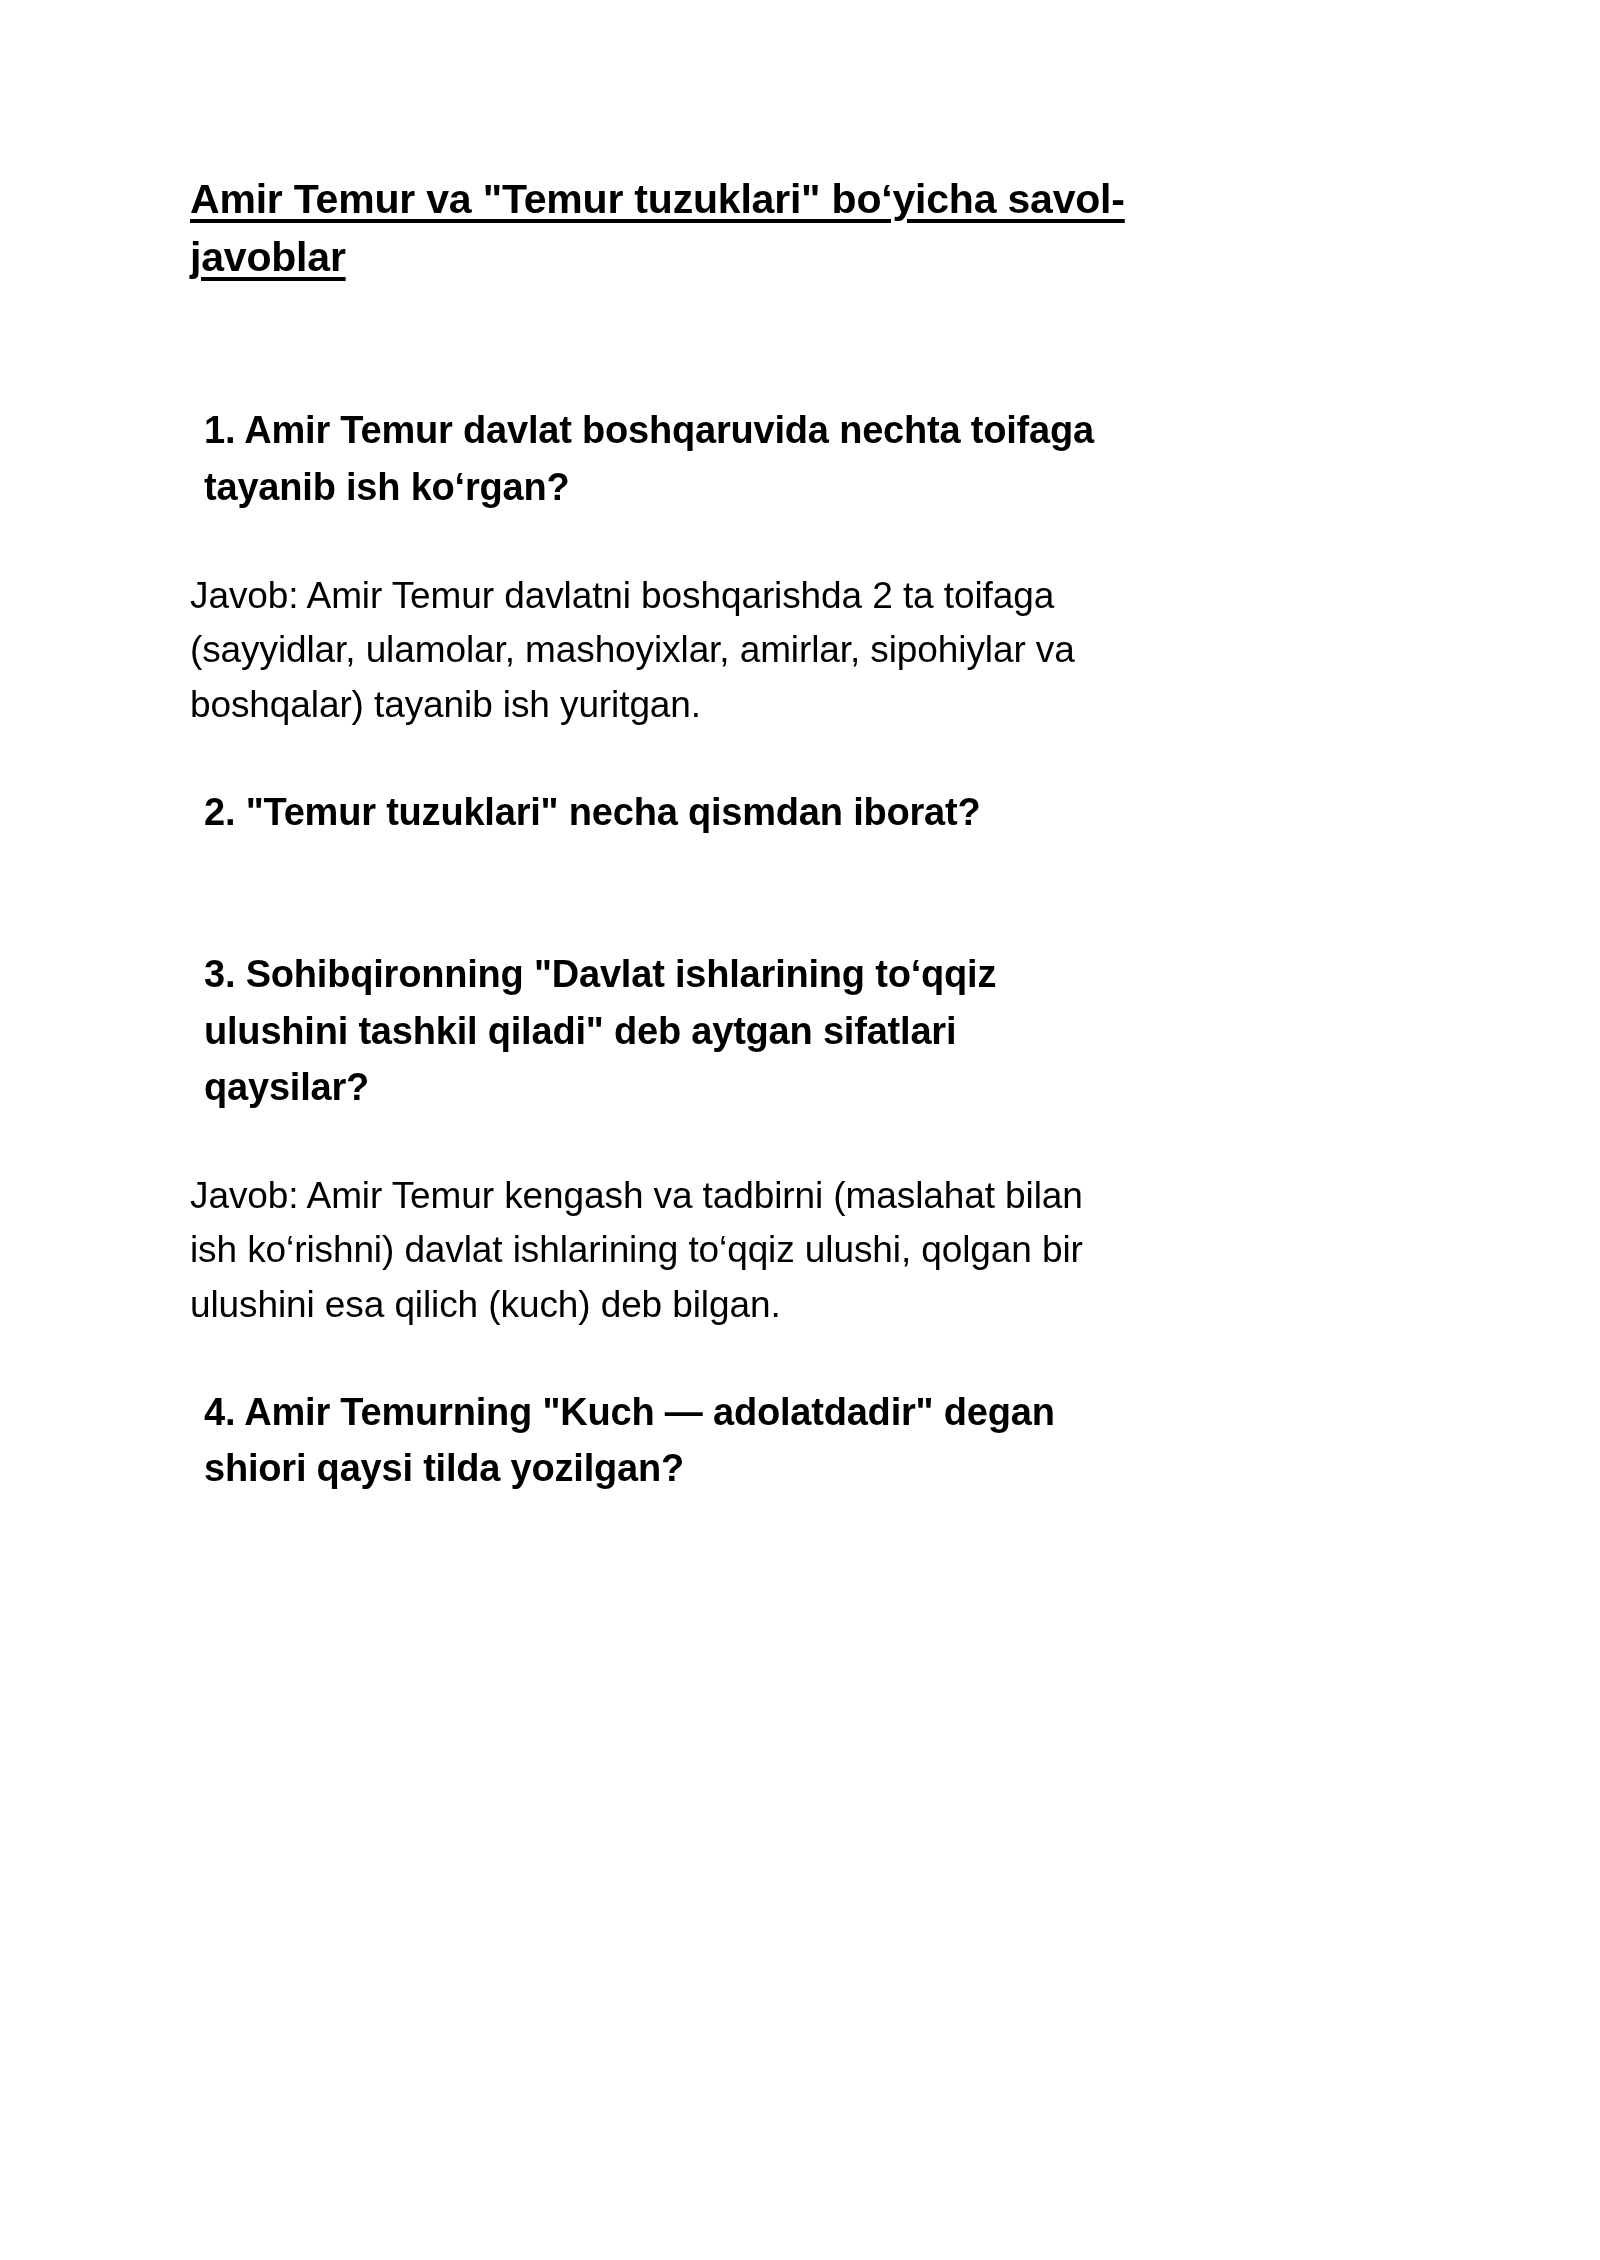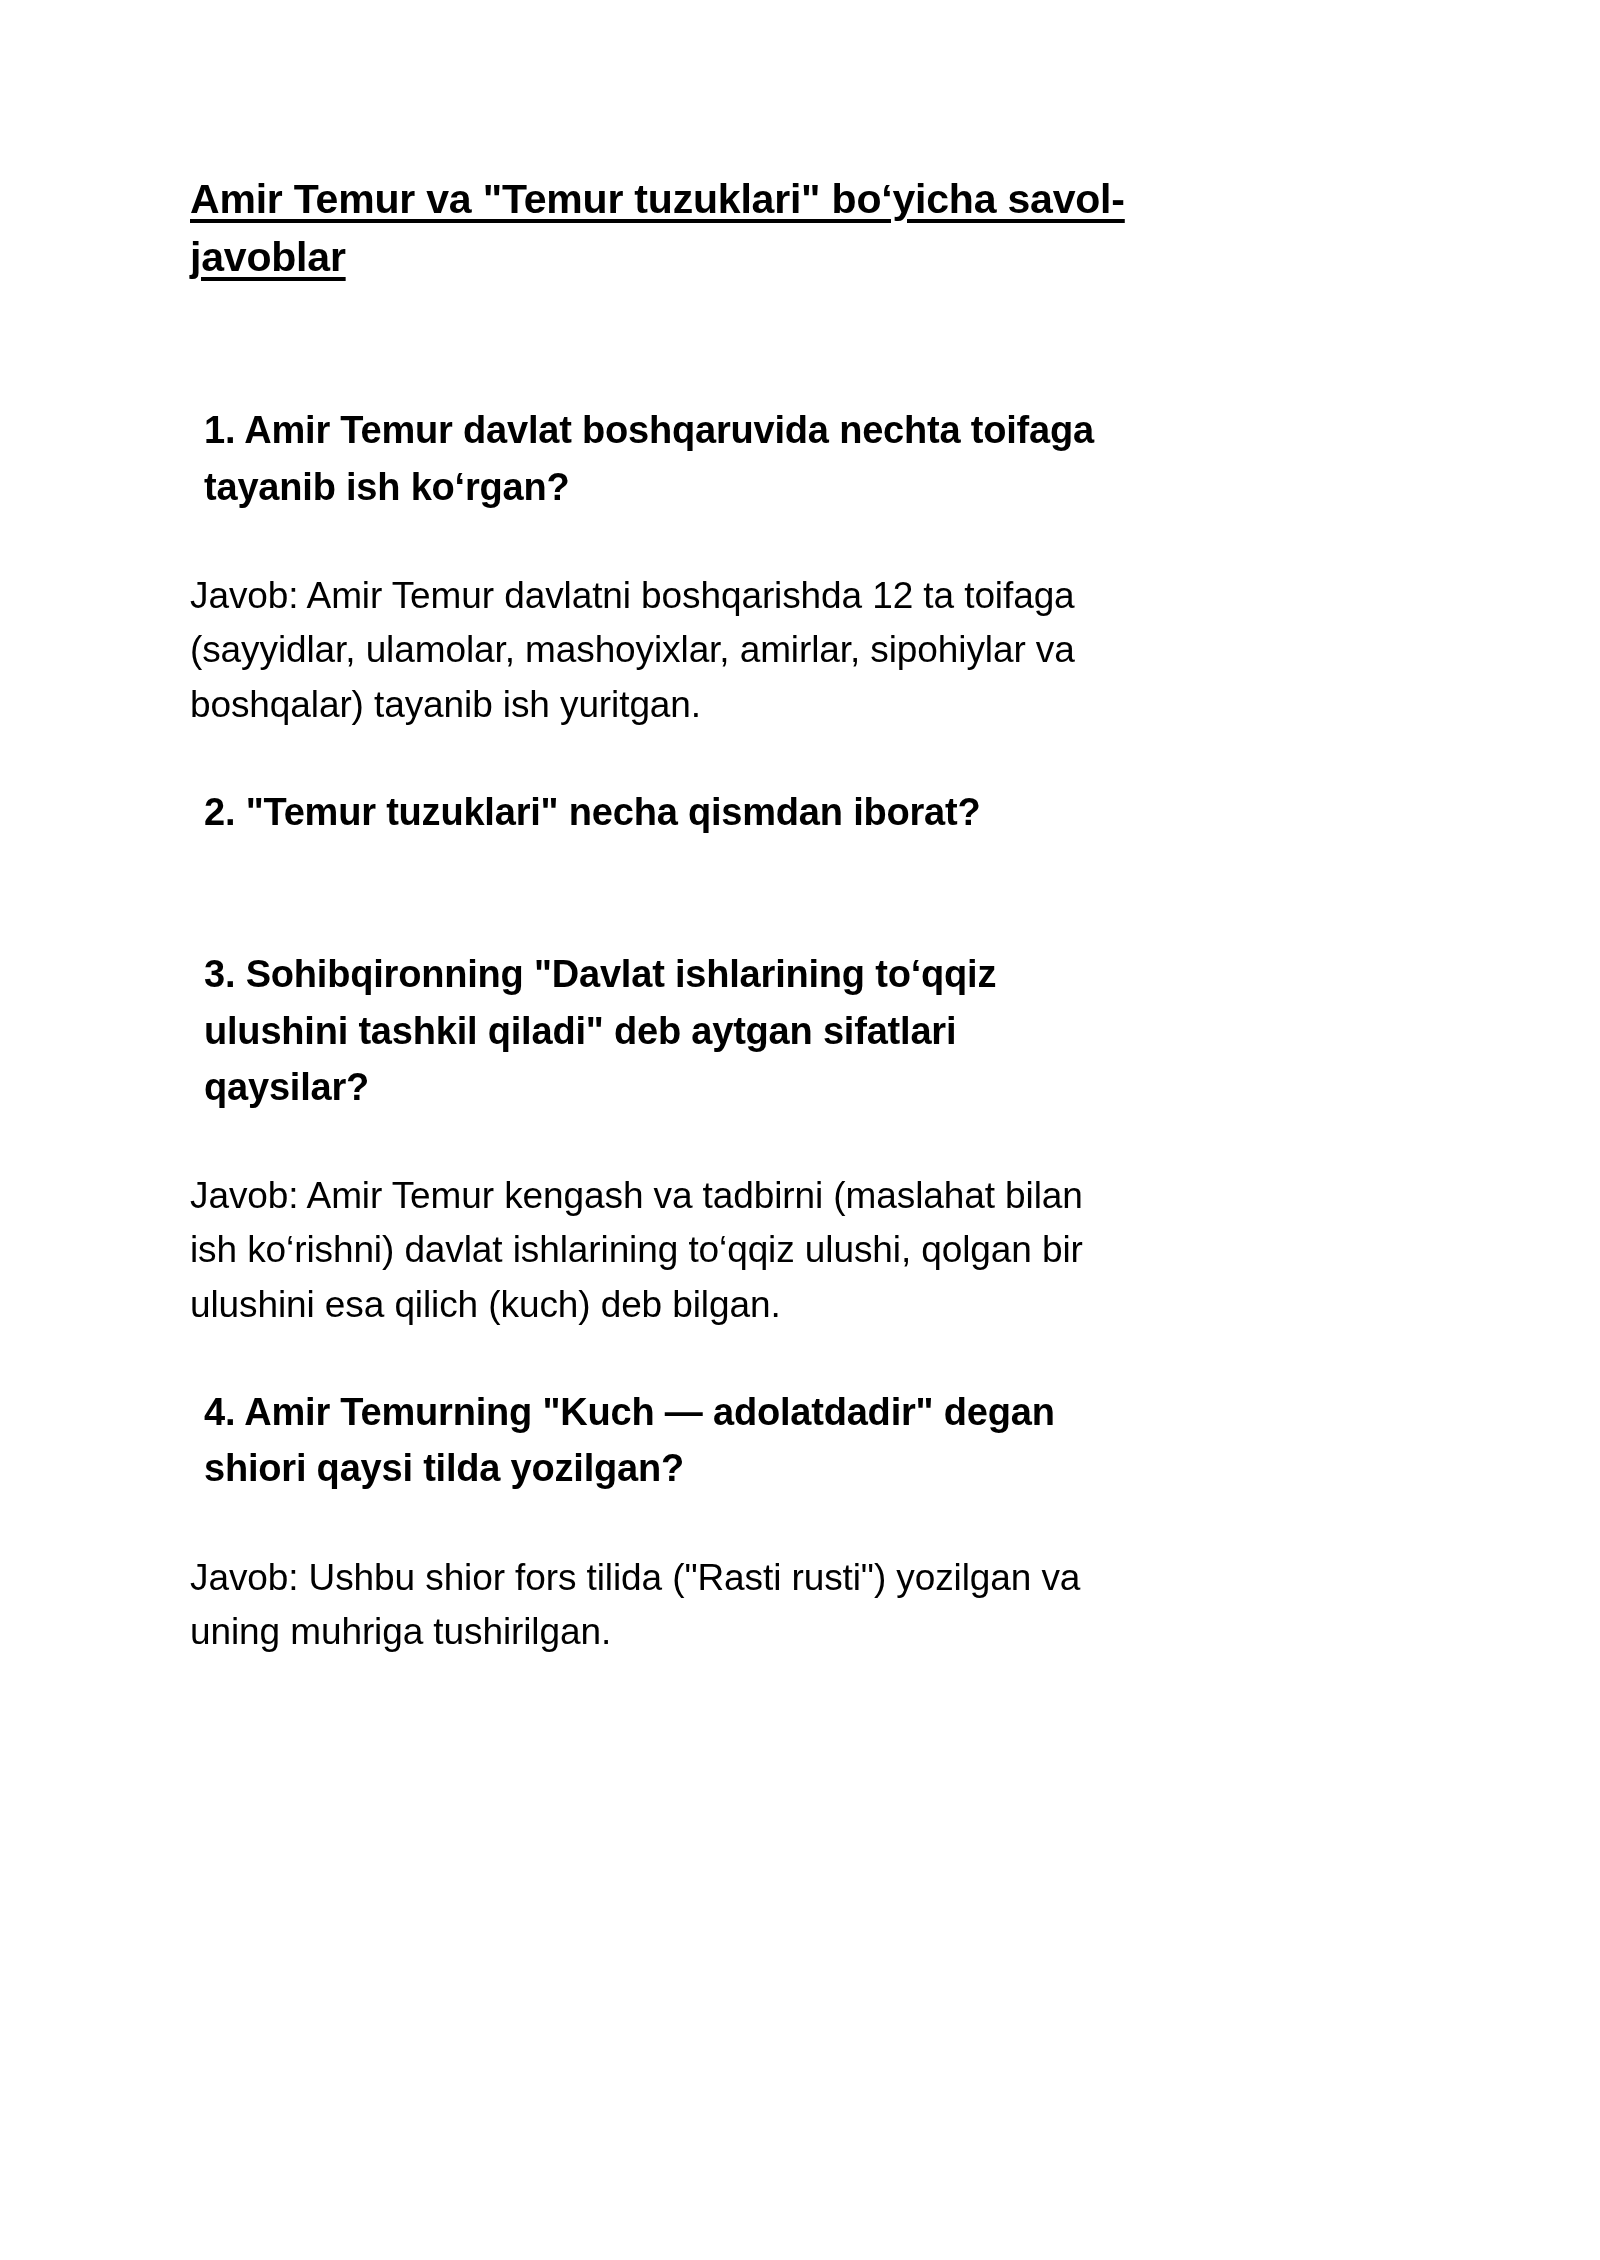--- a/index.html
+++ b/index.html
@@ -64,33 +64,32 @@
 
 <div class="page">
   <div class="content">
 
     <h1 class="doc-title"><span class="u">Amir Temur va "Temur tuzuklari" bo‘yicha savol-javoblar</span></h1>
 
     <div class="sp-title-q1"></div>
 
     <h2 class="q-heading">1. Amir Temur davlat boshqaruvida nechta toifaga tayanib ish ko‘rgan?</h2>
     <div class="sp-q-a"></div>
-    <p class="a-para">Javob: Amir Temur davlatni boshqarishda 12 ta toifaga (sayyidlar, ulamolar, mashoyixlar, amirlar, sipohiylar va boshqalar) tayanib ish yuritgan.</p>
+    <p class="a-para">Javob: Amir Temur davlatni boshqarishda 2 ta toifaga (sayyidlar, ulamolar, mashoyixlar, amirlar, sipohiylar va boshqalar) tayanib ish yuritgan.</p>
 
     <div class="sp-a-q"></div>
 
     <h2 class="q-heading">2. "Temur tuzuklari" necha qismdan iborat?</h2>
     <div class="sp-q-a"></div>
 
     <div class="sp-a-q"></div>
 
     <h2 class="q-heading">3. Sohibqironning "Davlat ishlarining to‘qqiz ulushini tashkil qiladi" deb aytgan sifatlari qaysilar?</h2>
     <div class="sp-q-a"></div>
     <p class="a-para">Javob: Amir Temur kengash va tadbirni (maslahat bilan ish ko‘rishni) davlat ishlarining to‘qqiz ulushi, qolgan bir ulushini esa qilich (kuch) deb bilgan.</p>
 
     <div class="sp-a-q"></div>
 
     <h2 class="q-heading">4. Amir Temurning "Kuch — adolatdadir" degan shiori qaysi tilda yozilgan?</h2>
     <div class="sp-q-a"></div>
-    <p class="a-para">Javob: Ushbu shior fors tilida ("Rasti rusti") yozilgan va uning muhriga tushirilgan.</p>
 
   </div>
 </div>
 
 </body></html>

